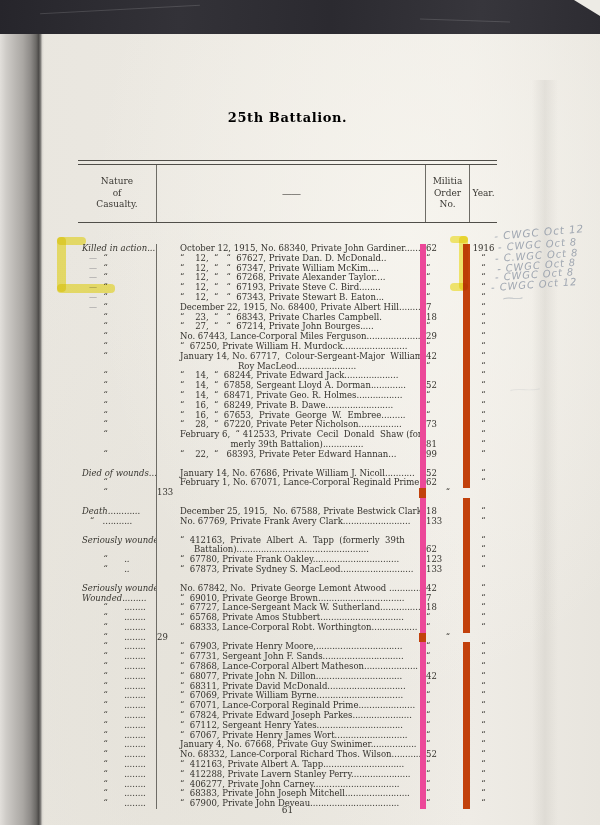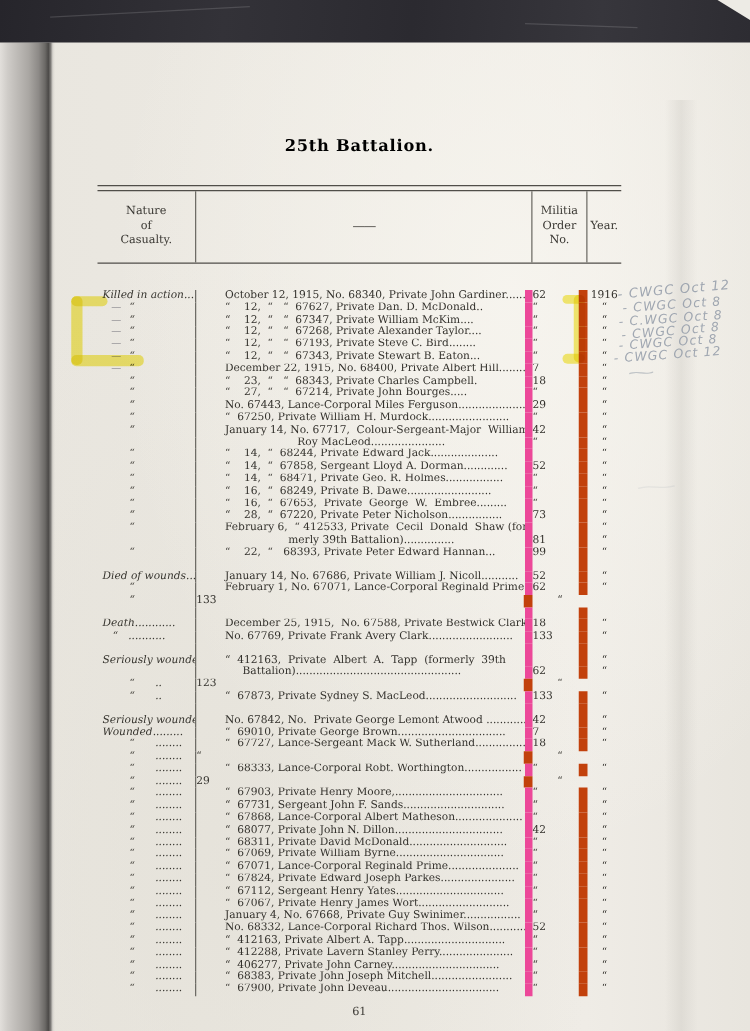--- a/index.html
+++ b/index.html
@@ -34,21 +34,21 @@
     position:absolute;top:34px;left:0;width:44px;height:791px;
     background:linear-gradient(to right,
       #e2dfdb 0%, #cfccc8 14%, #bdbab6 32%, #aaa7a3 52%, #8d8a87 70%,
       #6b6966 82%, #4c4a48 88%, #7c7a77 92%, #d9d6d0 96%, rgba(233,230,223,0) 100%);
   }
   
   #doc-title{
     position:absolute;top:110px;left:78px;width:419px;text-align:center;
     font-size:13px;font-weight:bold;color:#000000;letter-spacing:.6px;
   }
-  #table{position:absolute;top:148px;left:78px;width:419px;color:#33312c;}
+  #table{position:absolute;top:160px;left:78px;width:419px;color:#33312c;}
   #rule-double{height:3px;border-top:1px solid #504e49;border-bottom:1px solid #504e49;}
   #thead{
     display:grid;grid-template-columns:79px 269px 44px 27px;
     height:57px;border-bottom:1.5px solid #504e49;
   }
   .hcell{display:flex;align-items:center;justify-content:center;text-align:center;
     font-size:9px;line-height:1.3;color:#3a3833;white-space:pre-line;}
   .hb{border-right:1px solid #6e6c66;}
   #header-dash{font-size:10px;letter-spacing:-1px;color:#45433e;}
   #tbody{padding-top:21px;}
@@ -287,20 +287,21 @@
           <div class="c c4">“</div>
         </div>
         <div class="row">
           <div class="c c1"></div>
           <div class="c c2 indent">Battalion).................................................</div>
           <div class="c c3">62</div>
           <div class="c c4">“</div>
         </div>
         <div class="row">
           <div class="c c1">        “      ..</div>
+          <div class="c c2">“  67780, Private Frank Oakley................................</div>
           <div class="c c3">123</div>
           <div class="c c4">“</div>
         </div>
         <div class="row">
           <div class="c c1">        “      ..</div>
           <div class="c c2">“  67873, Private Sydney S. MacLeod...........................</div>
           <div class="c c3">133</div>
           <div class="c c4">“</div>
         </div>
         <div class="row spacer">
@@ -322,20 +323,21 @@
           <div class="c c4">“</div>
         </div>
         <div class="row">
           <div class="c c1">        “      ........</div>
           <div class="c c2">“  67727, Lance-Sergeant Mack W. Sutherland...............</div>
           <div class="c c3">18</div>
           <div class="c c4">“</div>
         </div>
         <div class="row">
           <div class="c c1">        “      ........</div>
+          <div class="c c2">“  65768, Private Amos Stubbert...............................</div>
           <div class="c c3">“</div>
           <div class="c c4">“</div>
         </div>
         <div class="row">
           <div class="c c1">        “      ........</div>
           <div class="c c2">“  68333, Lance-Corporal Robt. Worthington.................</div>
           <div class="c c3">“</div>
           <div class="c c4">“</div>
         </div>
         <div class="row">

